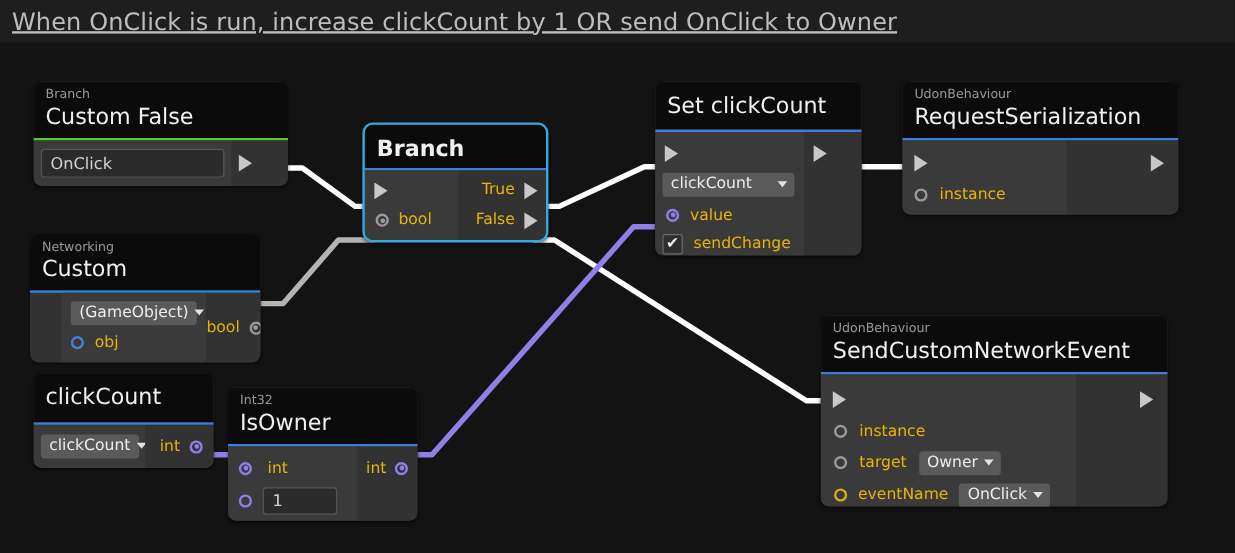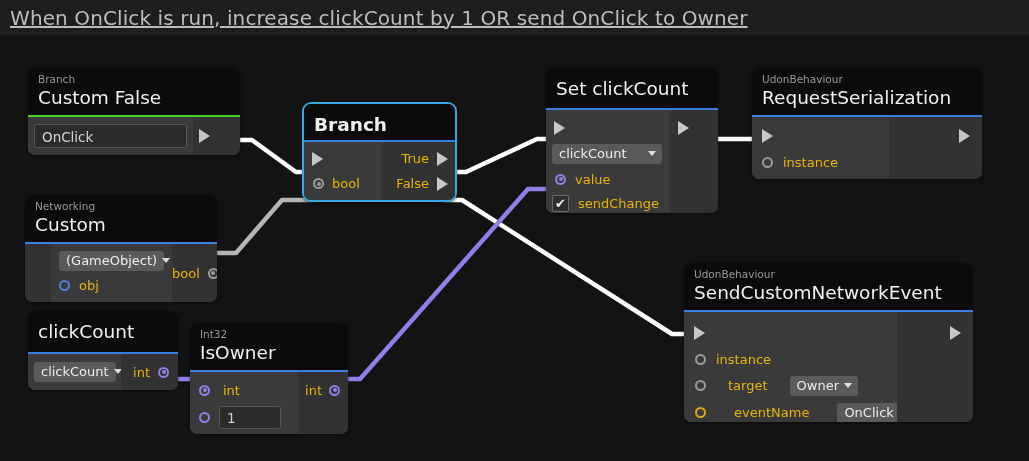--- a/index.html
+++ b/index.html
@@ -250,29 +250,29 @@
     <div class="accent" style="background:#3a7fe0;"></div>
     <div class="nbody" style="height:110px;">
       <div class="col l" style="width:213px;padding-top:7px;">
         <div class="row" style="height:27px;padding-left:10px;">
           <div class="flow"></div>
         </div>
         <div class="row" style="height:26px;gap:10px;padding-left:11px;">
           <span class="dot gray"></span>
           <span class="plabel">instance</span>
         </div>
-        <div class="row" style="height:27px;gap:22px;padding-left:11px;">
+        <div class="row" style="height:27px;gap:10px;padding-left:11px;">
           <span class="dot gray"></span>
           <span class="plabel">target</span>
           <span class="dropdown">
             <span>Owner</span>
             <span class="caret"></span>
           </span>
         </div>
-        <div class="row" style="height:27px;gap:28px;padding-left:11px;">
+        <div class="row" style="height:27px;gap:9px;padding-left:11px;">
           <span class="dot yellow"></span>
           <span class="plabel">eventName</span>
           <span class="dropdown">
             <span>OnClick</span>
             <span class="caret"></span>
           </span>
         </div>
       </div>
       <div class="col r" style="width:76px;padding-top:7px;">
         <div class="row" style="height:27px;justify-content:flex-end;padding-right:12px;">

